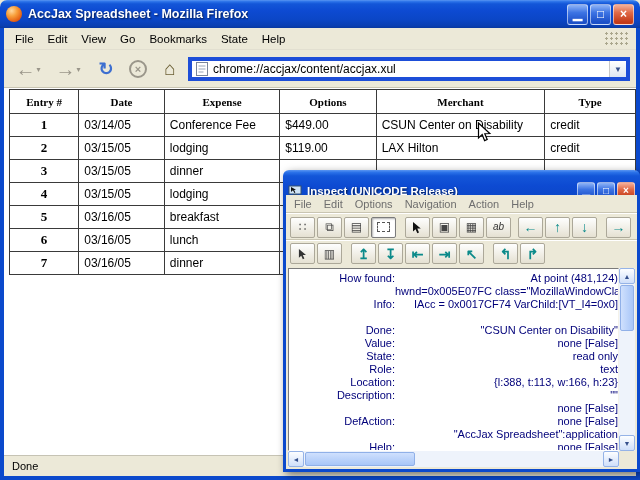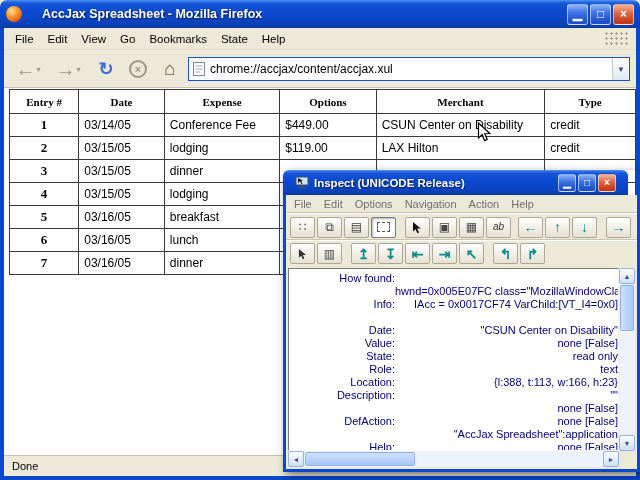--- a/index.html
+++ b/index.html
@@ -16,21 +16,21 @@
   .wbtns { margin-left:auto; display:flex; gap:2px; }
   .wbtn { border:1px solid rgba(255,255,255,.55); border-radius:3px; color:#fff;
           display:flex; align-items:center; justify-content:center; font-weight:bold; cursor:default; }
   .wbtn.minb,.wbtn.maxb { background:linear-gradient(180deg,#8fb4f6 0%,#3d74e4 40%,#1c50c8 90%); }
   .wbtn.closeb { background:linear-gradient(180deg,#f4b09a 0%,#e06a48 40%,#c33a18 90%); }
   .wbtn span { line-height:1; }
 
   
   #firefox { position:absolute; inset:0; }
   .ff-titlebar { position:absolute; top:0; left:0; right:0; height:28px; border-radius:7px 7px 0 0; padding:0 6px; }
-  .ff-titlebar .title-text { font-size:12.5px; margin-left:20px; }
+  .ff-titlebar .title-text { font-size:12.5px; margin-left:6px; }
   .ff-titlebar .wbtn { width:21px; height:21px; font-size:12px; }
   .ff-logo { width:16px; height:16px; border-radius:50%; flex:none;
              background:radial-gradient(circle at 35% 30%, #ffd9a0 0%, #f8a03c 35%, #e2590f 75%, #a33305 100%); }
   .ff-body { position:absolute; top:28px; left:0; right:0; bottom:0;
              border:4px solid #0B49CC; border-top:0; background:#ECE9D8; }
   .ff-menubar { position:absolute; top:0; left:0; right:0; height:22px; background:#ECE9D8;
                 display:flex; align-items:center; padding-left:4px; border-bottom:1px solid #e2dfd0; }
   .menu-item { font-size:11.5px; color:#000; padding:3px 7px; cursor:default; }
   .grippy { margin-left:auto; margin-right:6px; width:26px; height:15px;
             background-image:radial-gradient(circle,#aaa68c 1.1px,transparent 1.4px); background-size:5px 5px; }
@@ -38,42 +38,42 @@
                 border-bottom:1px solid #c9c5b2; }
   .navbtn { position:absolute; top:4px; height:30px; display:flex; align-items:center; justify-content:center;
             border-radius:4px; cursor:default; }
   .navglyph { font-size:20px; font-weight:bold; color:#9a968a; line-height:1; }
   .dropglyph { font-size:8px; color:#9a968a; margin-left:1px; }
   .reload-glyph { font-size:18px; font-weight:bold; color:#3d6fd0; }
   .stop-wrap { width:18px; height:18px; border:2px solid #9a968a; border-radius:50%; color:#9a968a;
                font-size:11px; font-weight:bold; display:flex; align-items:center; justify-content:center; }
   .home-glyph { font-size:19px; color:#6b5f34; font-weight:bold; }
   .urlbar { position:absolute; left:184px; right:6px; top:7px; height:24px; background:#fff;
-            border:1px solid #1d4ed8; display:flex; align-items:center; }
+            border:4px solid #1d4ed8; display:flex; align-items:center; }
   .url-favicon { flex:none; margin:0 5px 0 4px; }
   .url-input { flex:1; border:0; outline:0; background:transparent; font-size:12px; font-family:"Liberation Sans",sans-serif; color:#000; }
   .url-drop { flex:none; width:17px; height:100%; border-left:1px solid #c8c8c8;
               background:linear-gradient(180deg,#ffffff,#dfe7f2); color:#35508c; font-size:8px;
               display:flex; align-items:center; justify-content:center; }
   .ff-content { position:absolute; top:60px; left:0; right:0; bottom:21px; background:#fff; overflow:hidden; }
   .ff-statusbar { position:absolute; left:0; right:0; bottom:0; height:21px; background:#ECE9D8;
                   border-top:1px solid #c6c3b4; display:flex; align-items:center; padding-left:8px;
                   font-size:11px; color:#000; }
 
   
   .sheet { position:absolute; left:5px; top:1px; border-collapse:collapse; table-layout:fixed; background:#fff; }
   .sheet th, .sheet td { border:1px solid #3a3a3a; overflow:hidden; white-space:nowrap; }
   .sheet th { font-family:"Liberation Serif",serif; font-weight:bold; font-size:11px; height:24px; text-align:center; }
   .sheet td { font-size:12px; height:23px; padding:0 5px; }
   .sheet td.entry { font-family:"Liberation Serif",serif; font-weight:bold; font-size:13px; text-align:center; }
 
   
   #inspect { position:absolute; left:283px; top:170px; width:357px; height:302px; z-index:20;
              box-shadow:3px 3px 9px rgba(0,0,0,.5); border-radius:6px 6px 0 0; }
-  .in-titlebar { position:absolute; top:0; left:0; right:12px; height:25px; border-radius:6px 6px 0 0; padding:0 12px; }
+  .in-titlebar { position:absolute; top:0; left:0; right:0; height:42px; border-radius:6px 6px 0 0; padding:0 5px; }
   .in-titlebar .title-text { font-size:11.5px; margin-left:5px; }
   .in-titlebar .wbtn { width:18px; height:18px; font-size:10px; }
   .in-body { position:absolute; top:25px; left:0; right:0; bottom:0;
              border:3px solid #0B49CC; border-top:0; background:#ECE9D8; }
   .in-menubar { position:absolute; top:0; left:0; right:0; height:18px; display:flex; align-items:center;
                 padding-left:2px; background:#ECE9D8; }
   .in-menu-item { font-size:11px; color:#6e6e6e; padding:2px 6px; cursor:default; }
   .in-toolbar { position:absolute; left:0; right:0; display:flex; align-items:center; padding-left:3px;
                 background:#ECE9D8; border-top:1px solid #fff; box-shadow:0 -1px 0 #c9c5b2; }
   .in-toolbar.row1 { top:18px; height:27px; }
@@ -377,25 +377,25 @@
         <div class="tbtn">
             <span class="tg teal">↰</span>
           </div>
         <div class="tbtn">
             <span class="tg teal">↱</span>
           </div>
       </div>
 
       <div class="in-content">
         <div class="in-text">
-          <div class="irow"><span class="ilab">How found:</span></div>
+          <div class="irow"><span class="ilab">How found:</span><span class="ival">At point (481,124)</span></div>
           <div class="irow"><span class="ilab"></span><span class="ival">hwnd=0x005E07FC class="MozillaWindowClass" sty</span></div>
           <div class="irow"><span class="ilab">Info:</span><span class="ival">IAcc = 0x0017CF74 VarChild:[VT_I4=0x0]</span></div>
           <div class="irow"><span class="ilab"></span><span class="ival"></span></div>
-          <div class="irow"><span class="ilab">Date:</span><span class="ival">"CSUN Center on Disability"</span></div>
+          <div class="irow"><span class="ilab">Done:</span><span class="ival">"CSUN Center on Disability"</span></div>
           <div class="irow"><span class="ilab">Value:</span><span class="ival">none [False]</span></div>
           <div class="irow"><span class="ilab">State:</span><span class="ival">read only</span></div>
           <div class="irow"><span class="ilab">Role:</span><span class="ival">text</span></div>
           <div class="irow"><span class="ilab">Location:</span><span class="ival">{l:388, t:113, w:166, h:23}</span></div>
           <div class="irow"><span class="ilab">Description:</span><span class="ival">""</span></div>
           <div class="irow"><span class="ival">none [False]</span></div>
           <div class="irow"><span class="ilab">DefAction:</span><span class="ival">none [False]</span></div>
           <div class="irow"><span class="ival">"AccJax Spreadsheet":application</span></div>
           <div class="irow"><span class="ilab">Help:</span><span class="ival">none [False]</span></div>
         </div>

